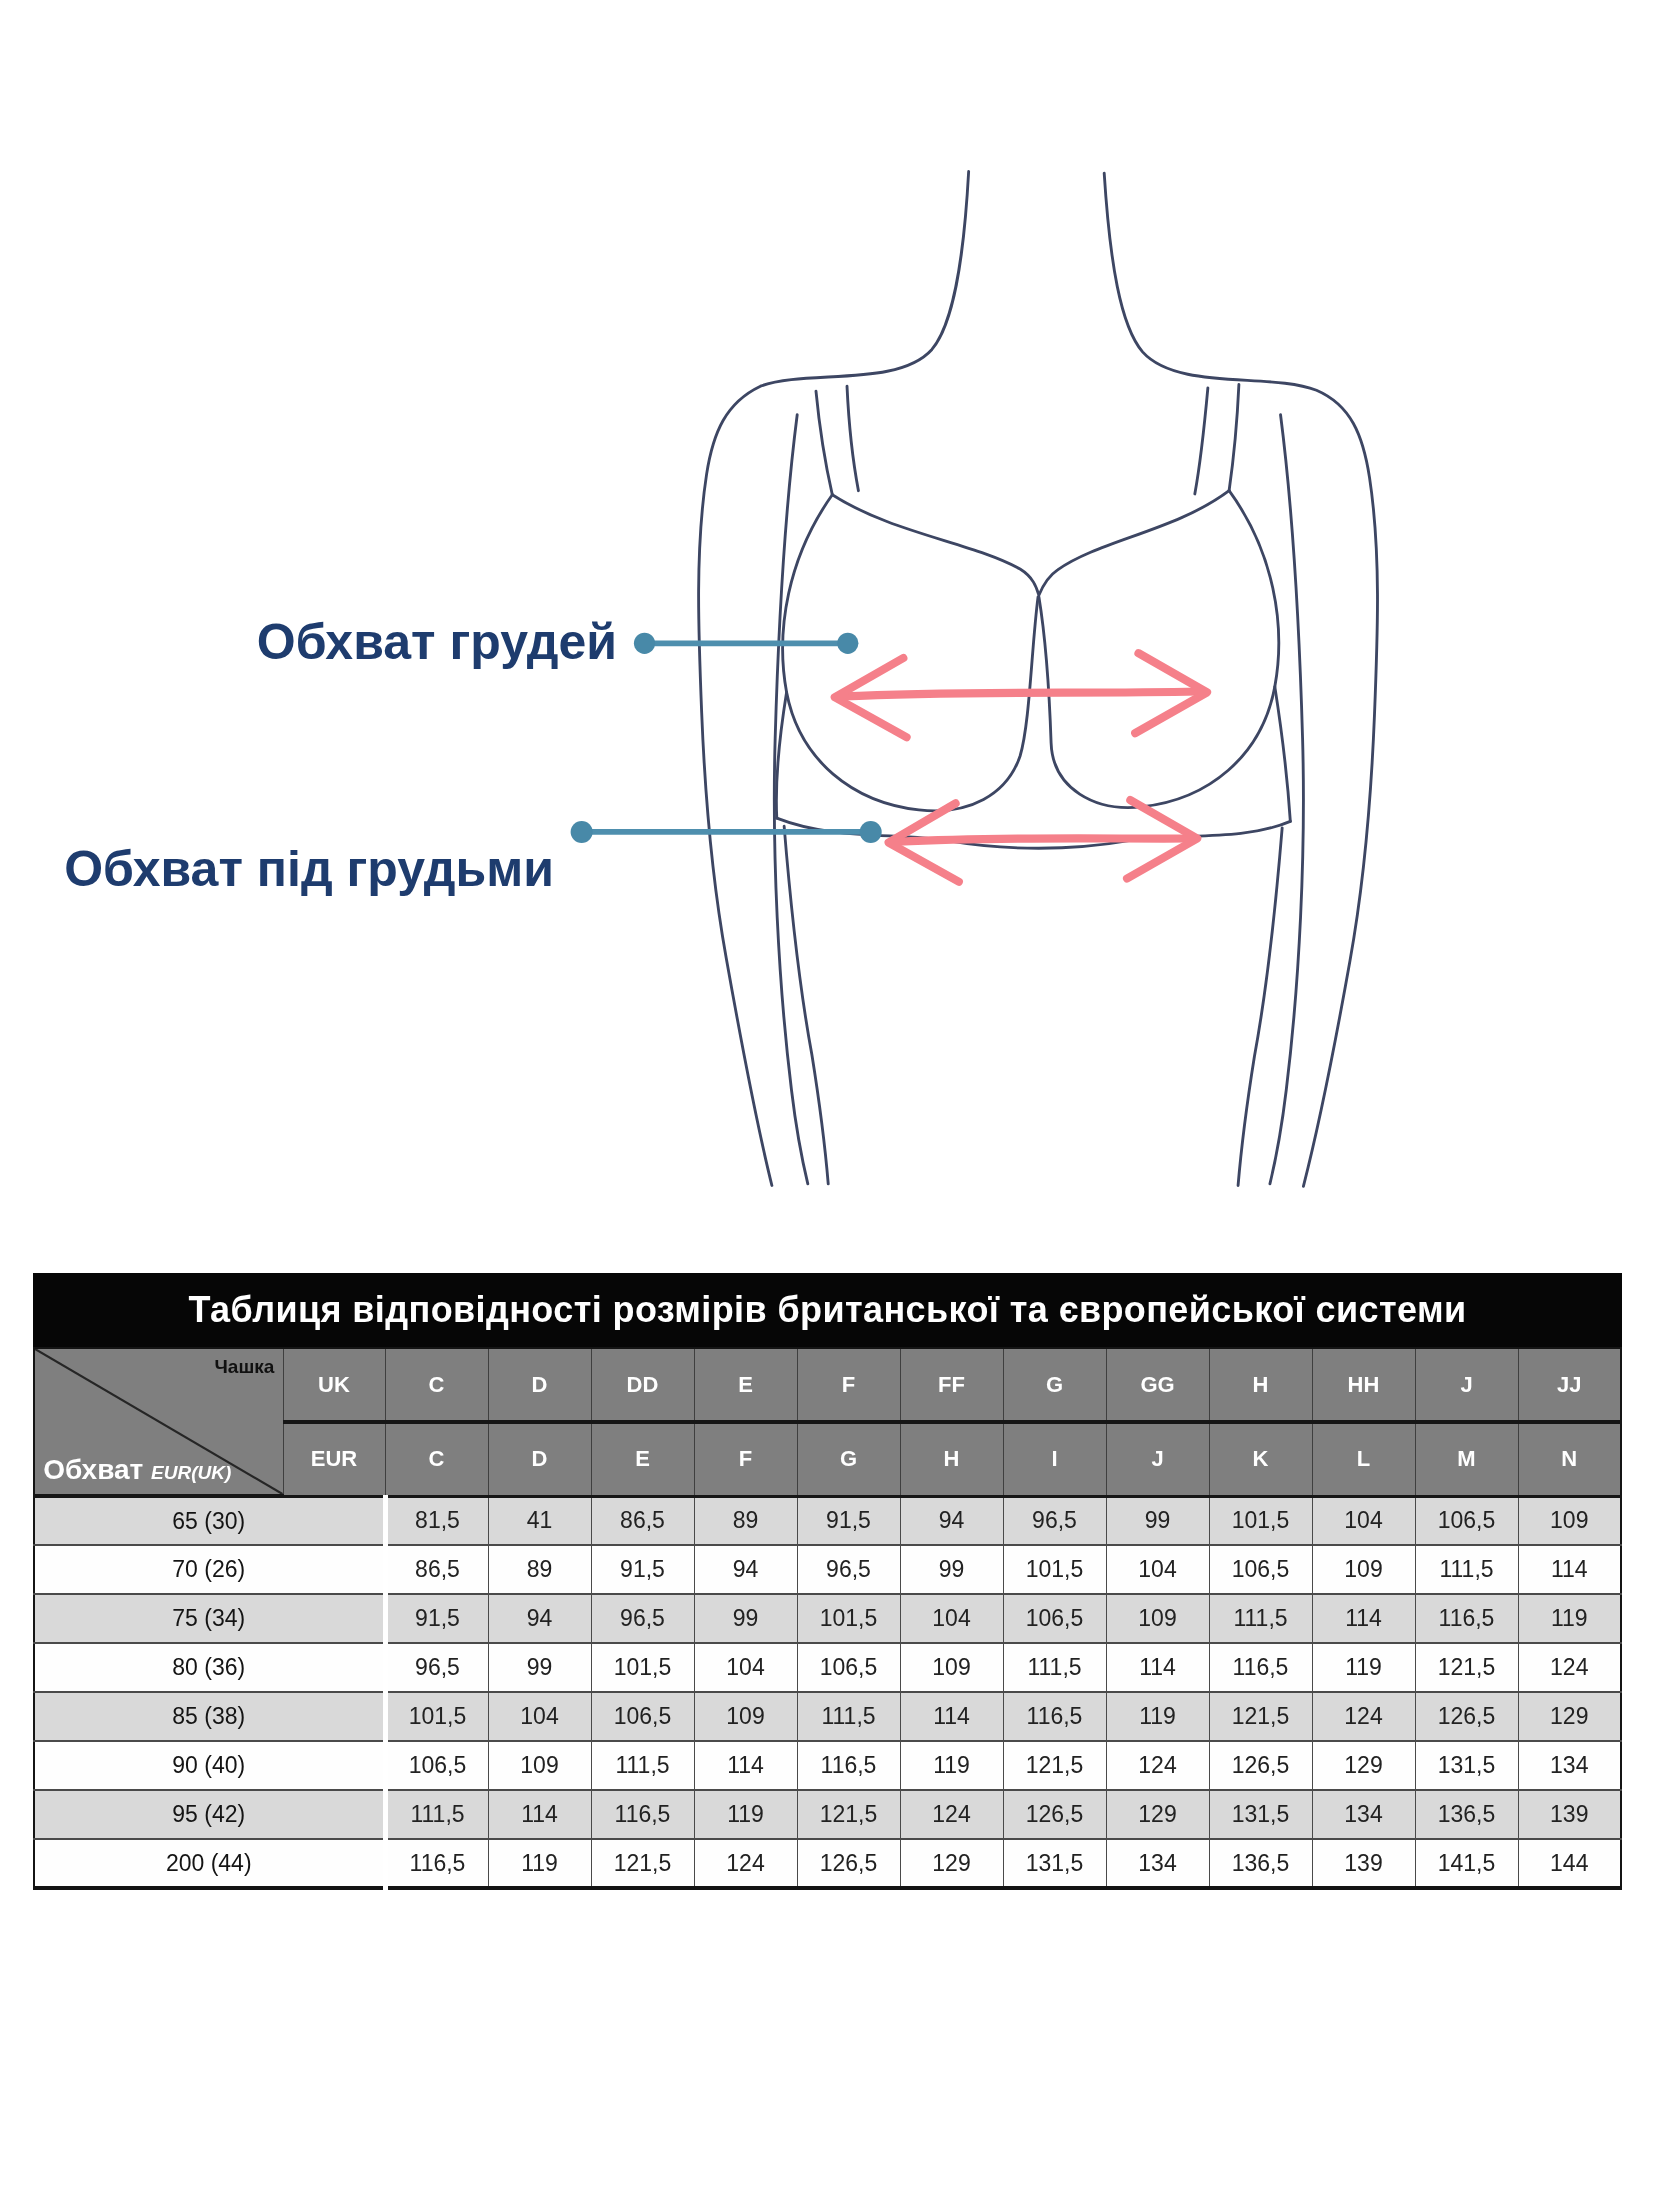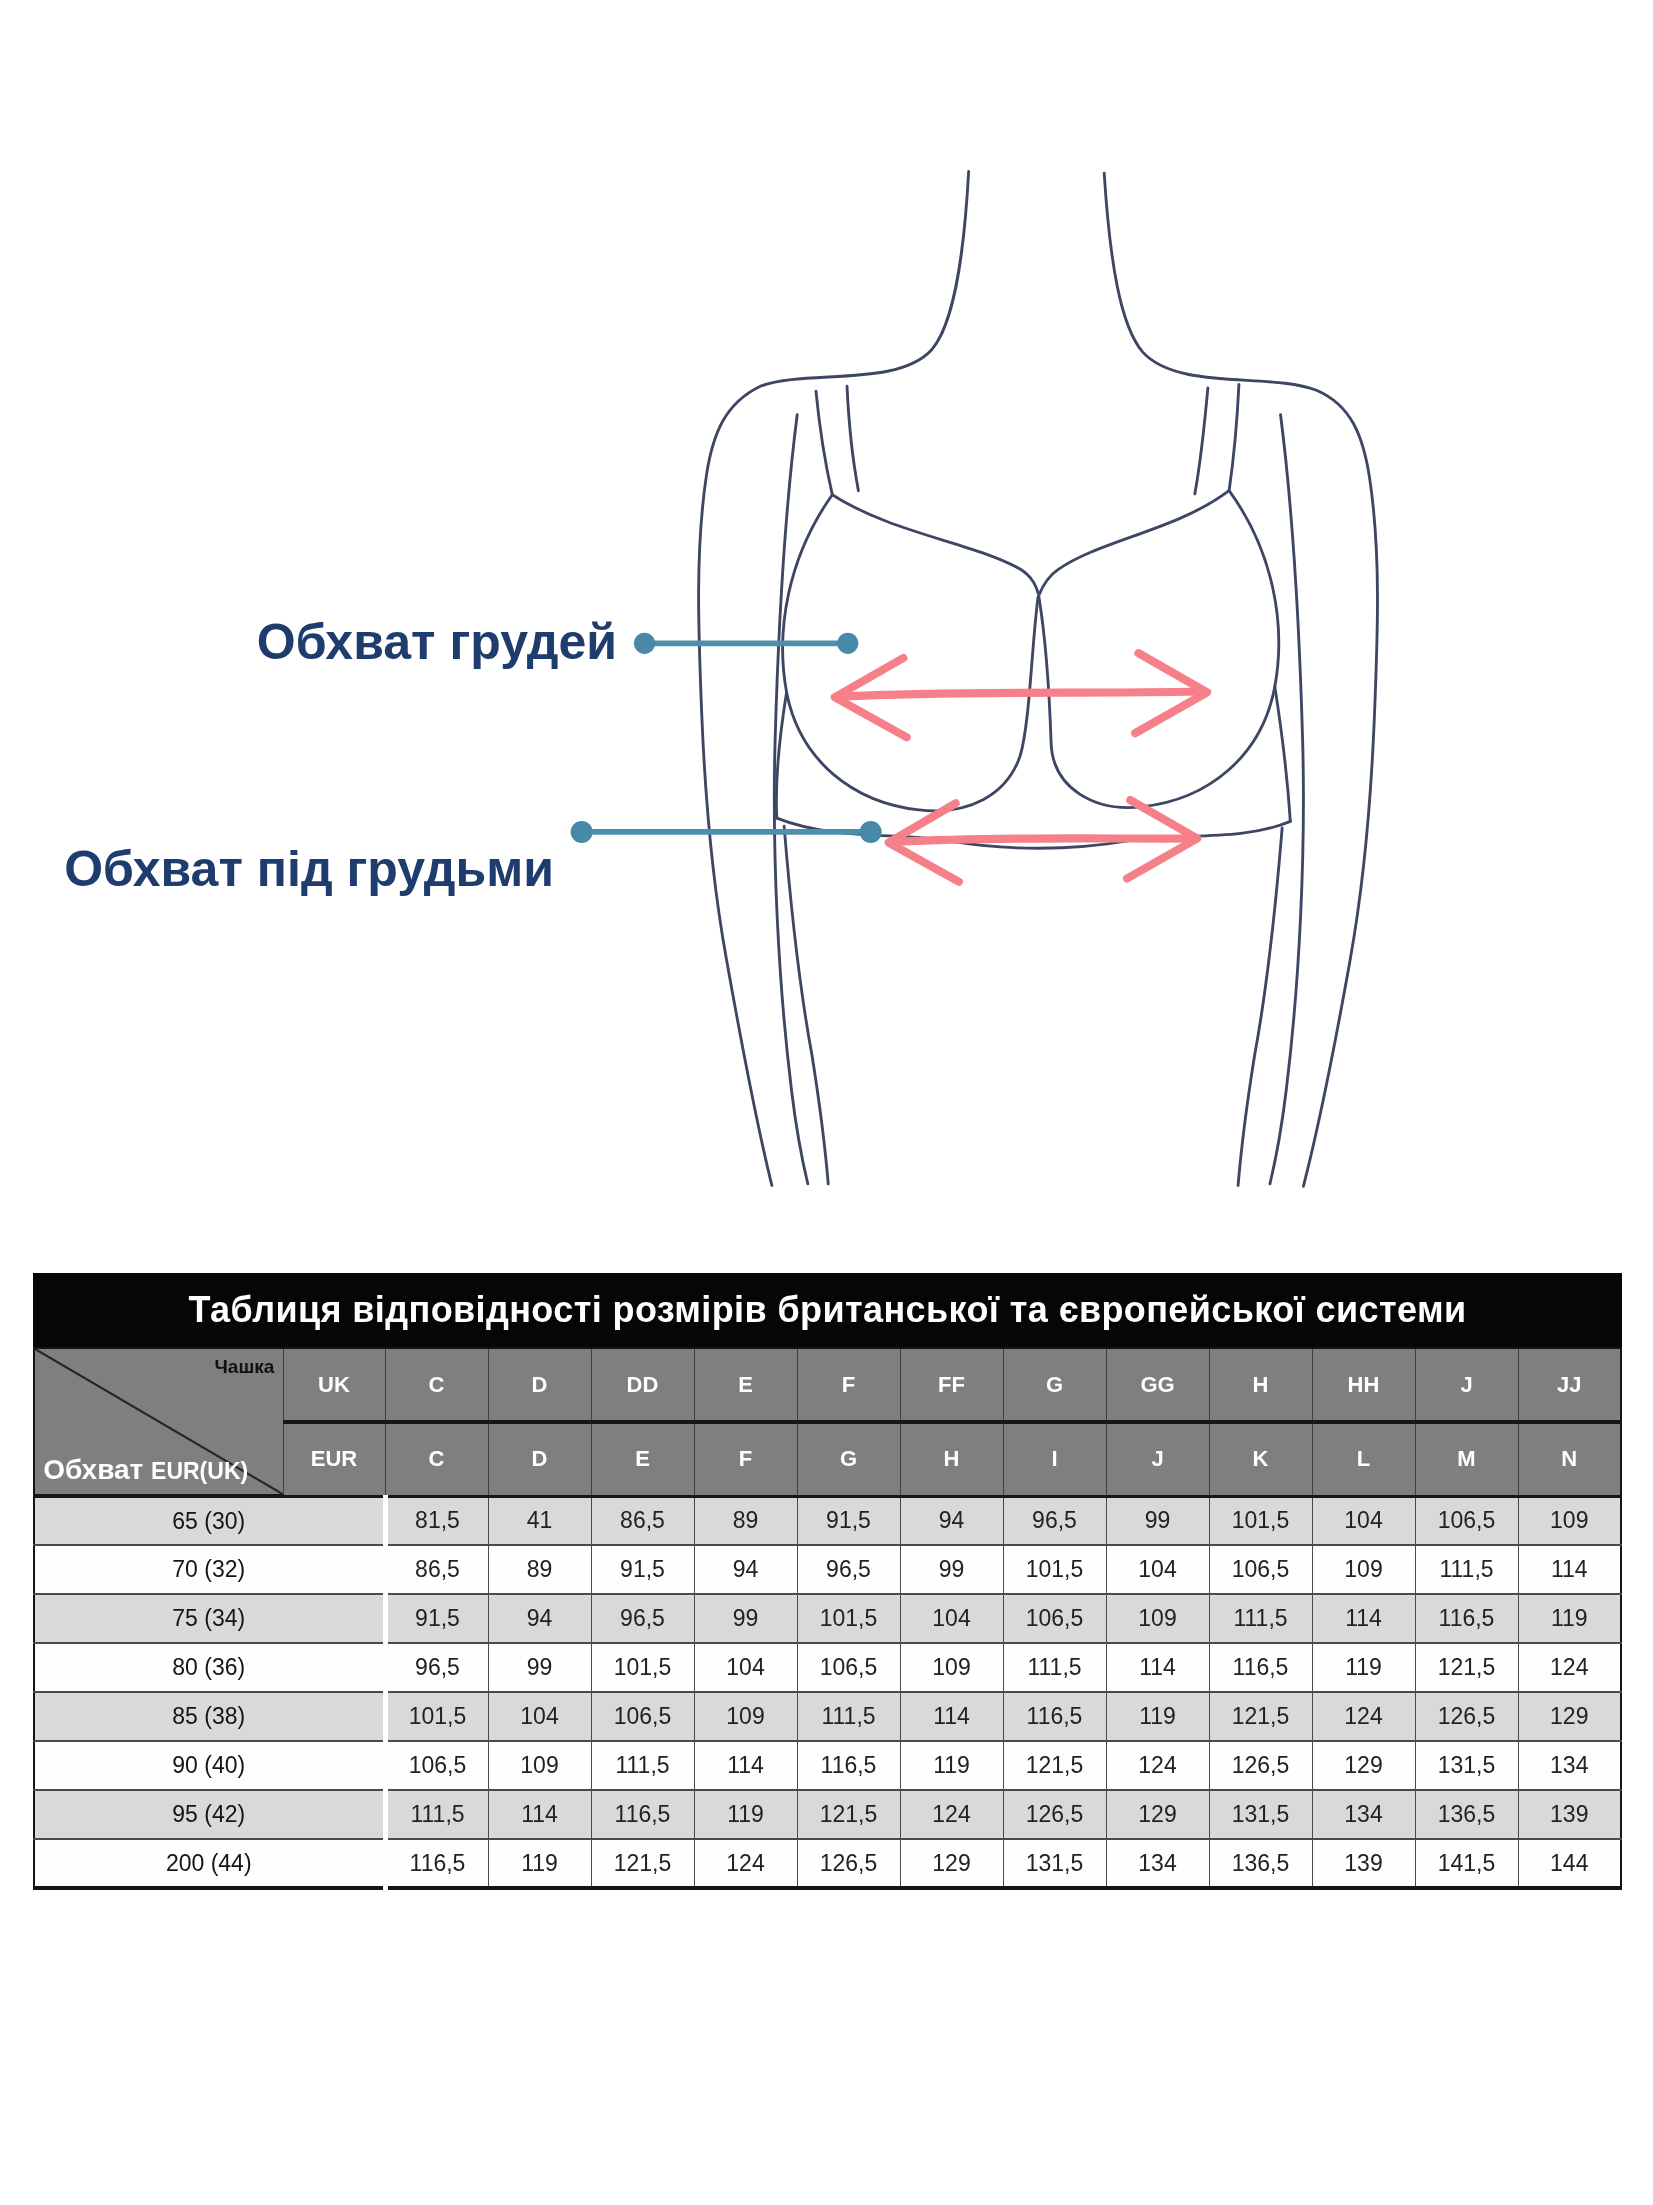--- a/index.html
+++ b/index.html
@@ -44,21 +44,21 @@
   th.corner { position:relative; padding:0; }
   th.corner svg { position:absolute; left:0; top:0; width:100%; height:100%; }
   .corner-cup {
     position:absolute; top:6.5px; right:8.2px;
     color:#111111; font-size:19px; font-weight:bold;
   }
   .corner-girth {
     position:absolute; bottom:8.2px; left:8.2px;
     color:#ffffff; font-size:28px; font-weight:bold; white-space:nowrap;
   }
-  .corner-girth .sub { font-size:23px; }
+  .corner-girth .sub { font-size:19px;font-style:italic; }
 
   .size-table tbody tr { height:49px;margin-left:28px; }
   .size-table tbody tr.striped { background:#d9d9d9; }
   .size-table tbody tr.plain   { background:#fefefe; }
   .size-table tbody th.row-label {
     font-weight:normal; font-size:23px; color:#141414; text-align:center;
     border-top:2.5px solid #4a4a4a; border-bottom:2.5px solid #4a4a4a;
     border-right:5.7px solid #ffffff; padding:0;
   }
   .size-table tbody td {
@@ -183,21 +183,21 @@
           <td>91,5</td>
           <td>94</td>
           <td>96,5</td>
           <td>99</td>
           <td>101,5</td>
           <td>104</td>
           <td>106,5</td>
           <td>109</td>
         </tr>
         <tr class="plain">
-          <th class="row-label" colspan="2">70 (32)</th>
+          <th class="row-label" colspan="2">70 (26)</th>
           <td>86,5</td>
           <td>89</td>
           <td>91,5</td>
           <td>94</td>
           <td>96,5</td>
           <td>99</td>
           <td>101,5</td>
           <td>104</td>
           <td>106,5</td>
           <td>109</td>

